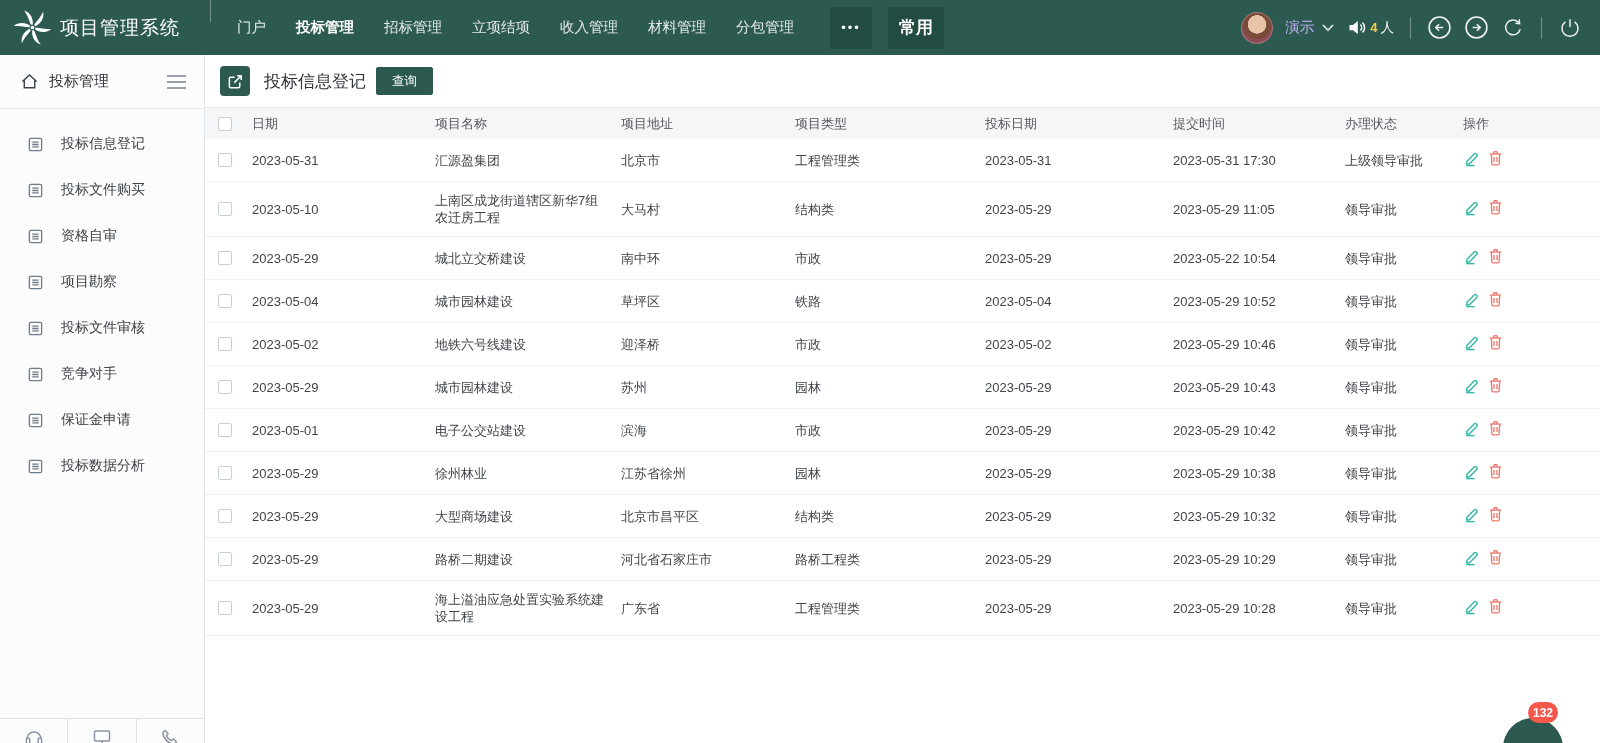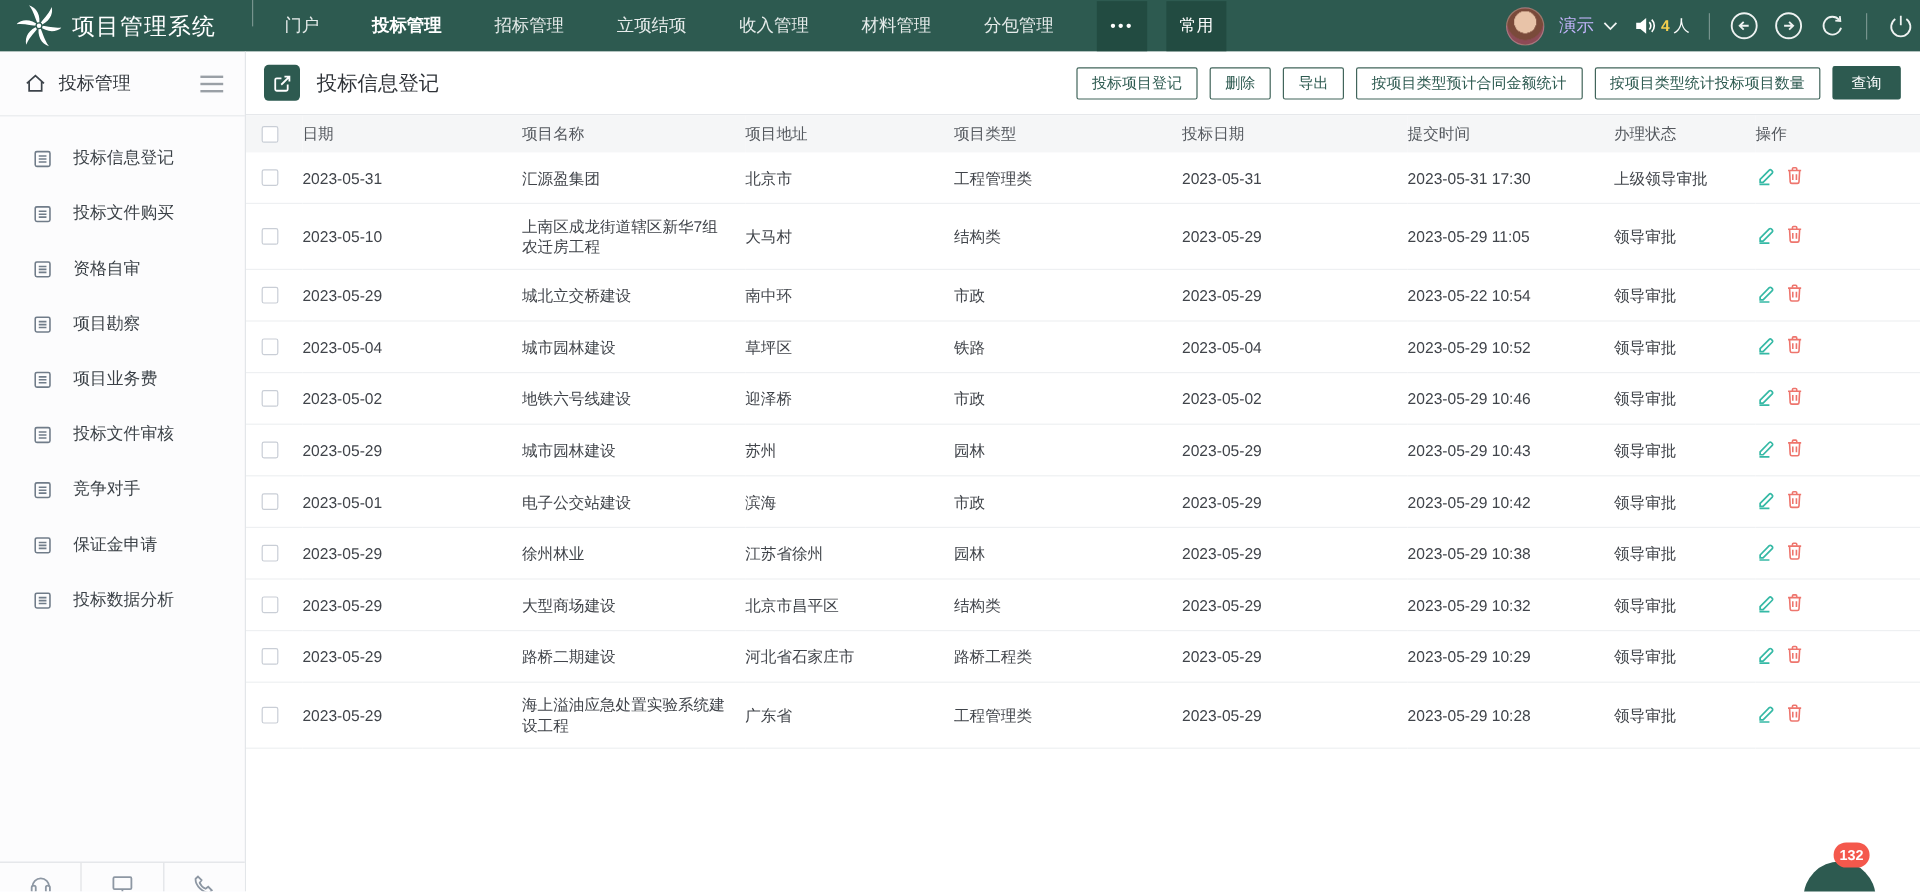--- a/index.html
+++ b/index.html
@@ -1,30 +1,30 @@
 <!DOCTYPE html>
 <html><head>
 <meta charset="utf-8">
 <style>
   * { margin:0; padding:0; box-sizing:border-box; }
   html,body { width:1600px; height:743px; background:#fff; font-family:"Liberation Sans","DejaVu Sans",sans-serif; }
   .app { position:relative; width:1600px; height:743px; overflow:hidden; display:flex; flex-direction:column; }
 
   
-  .topbar { height:43px; background:#2d5a50; display:flex; padding:0 4px 0 14px; flex-shrink:0; }
+  .topbar { height:55px; background:#2d5a50; display:flex; padding:0 18px 0 14px; flex-shrink:0; }
   .brand { display:flex; align-items:center; gap:9px; }
   .brand svg { width:37px; height:37px; }
   .brand-title { color:#fff; font-size:19px; font-weight:500; letter-spacing:1px; white-space:nowrap; }
   .vdiv { width:1px; height:22px; background:rgba(255,255,255,.35); margin:0 26px 0 30px; }
-  .topnav { display:flex; align-items:center; gap:44px; }
+  .topnav { display:flex; align-items:center; gap:30px; }
   .topnav-item { color:rgba(255,255,255,.88); font-size:14.5px; cursor:pointer; white-space:nowrap; }
   .topnav-item.active { color:#fff; font-weight:bold; }
   .nav-box { height:42px; min-width:42px; background:#224b41; display:flex; align-items:center; justify-content:center; color:#fff; cursor:pointer; }
   .nav-box.more { letter-spacing:2px; font-size:13px; margin-left:6px; }
-  .nav-box.common { font-weight:normal; font-size:14px; padding:0 11px; margin-left:-22px; }
+  .nav-box.common { font-weight:bold; font-size:17px; padding:0 11px; margin-left:-22px; }
   .topnav .nav-box { }
   .top-right { margin-left:auto; display:flex; align-items:center; gap:12px; }
   .avatar { width:32px; height:32px; border-radius:50%; background:radial-gradient(circle at 50% 38%, #e8c3a8 0 38%, #7a4a3a 39% 62%, #8d4a56 63% 100%); border:1px solid rgba(255,255,255,.25); }
   .user-name { color:#c4b5fd; font-size:14.5px; }
   .chev { margin-left:-4px; }
   .audience { display:flex; align-items:center; gap:3px; }
   .audience .num { color:#f3cf4e; font-size:13px; font-weight:bold; }
   .audience .suffix { color:#fff; font-size:13.5px; }
   .icon-btn { display:flex; align-items:center; justify-content:center; cursor:pointer; }
   .top-right svg.glyph { stroke:rgba(255,255,255,.92); fill:none; stroke-width:1.5; }
@@ -199,27 +199,20 @@
       <rect x="2.5" y="2.5" width="13" height="13" rx="1.5"></rect>
               <path d="M5.6 6.4 h6.8 M5.6 9 h6.8 M5.6 11.6 h6.8"></path>
     </svg>
     <span>项目勘察</span>
   </li>
           <li class="side-item">
     <svg width="17" height="17" viewBox="0 0 18 18">
       <rect x="2.5" y="2.5" width="13" height="13" rx="1.5"></rect>
               <path d="M5.6 6.4 h6.8 M5.6 9 h6.8 M5.6 11.6 h6.8"></path>
     </svg>
-    <span>项目业务费</span>
-  </li>
-          <li class="side-item">
-    <svg width="17" height="17" viewBox="0 0 18 18">
-      <rect x="2.5" y="2.5" width="13" height="13" rx="1.5"></rect>
-              <path d="M5.6 6.4 h6.8 M5.6 9 h6.8 M5.6 11.6 h6.8"></path>
-    </svg>
     <span>投标文件审核</span>
   </li>
           <li class="side-item">
     <svg width="17" height="17" viewBox="0 0 18 18">
       <rect x="2.5" y="2.5" width="13" height="13" rx="1.5"></rect>
               <path d="M5.6 6.4 h6.8 M5.6 9 h6.8 M5.6 11.6 h6.8"></path>
     </svg>
     <span>竞争对手</span>
   </li>
           <li class="side-item">
@@ -261,27 +254,20 @@
 
     <main class="main">
       <div class="page-head">
         <div class="page-icon">
           <svg width="17" height="17" viewBox="0 0 18 18">
               <path d="M13.5 10 v4.2 a1.3 1.3 0 0 1 -1.3 1.3 H3.8 a1.3 1.3 0 0 1 -1.3 -1.3 V5.8 a1.3 1.3 0 0 1 1.3 -1.3 H8"></path>
               <path d="M7.8 10.2 L15 3 M10.6 3 H15 V7.4"></path>
             </svg>
         </div>
         <h1 class="page-title">投标信息登记</h1>
-        <div class="toolbar" id="toolbar">
-            <button class="btn">投标项目登记</button>
-            <button class="btn">删除</button>
-            <button class="btn">导出</button>
-            <button class="btn">按项目类型预计合同金额统计</button>
-            <button class="btn">按项目类型统计投标项目数量</button>
-          </div>
         <button class="btn-query" style="margin-left:10px;">查询</button>
       </div>
 
       <table>
         <colgroup>
           <col style="width:47px">
             <col style="width:183px">
             <col style="width:186px">
             <col style="width:174px">
           <col style="width:190px">

